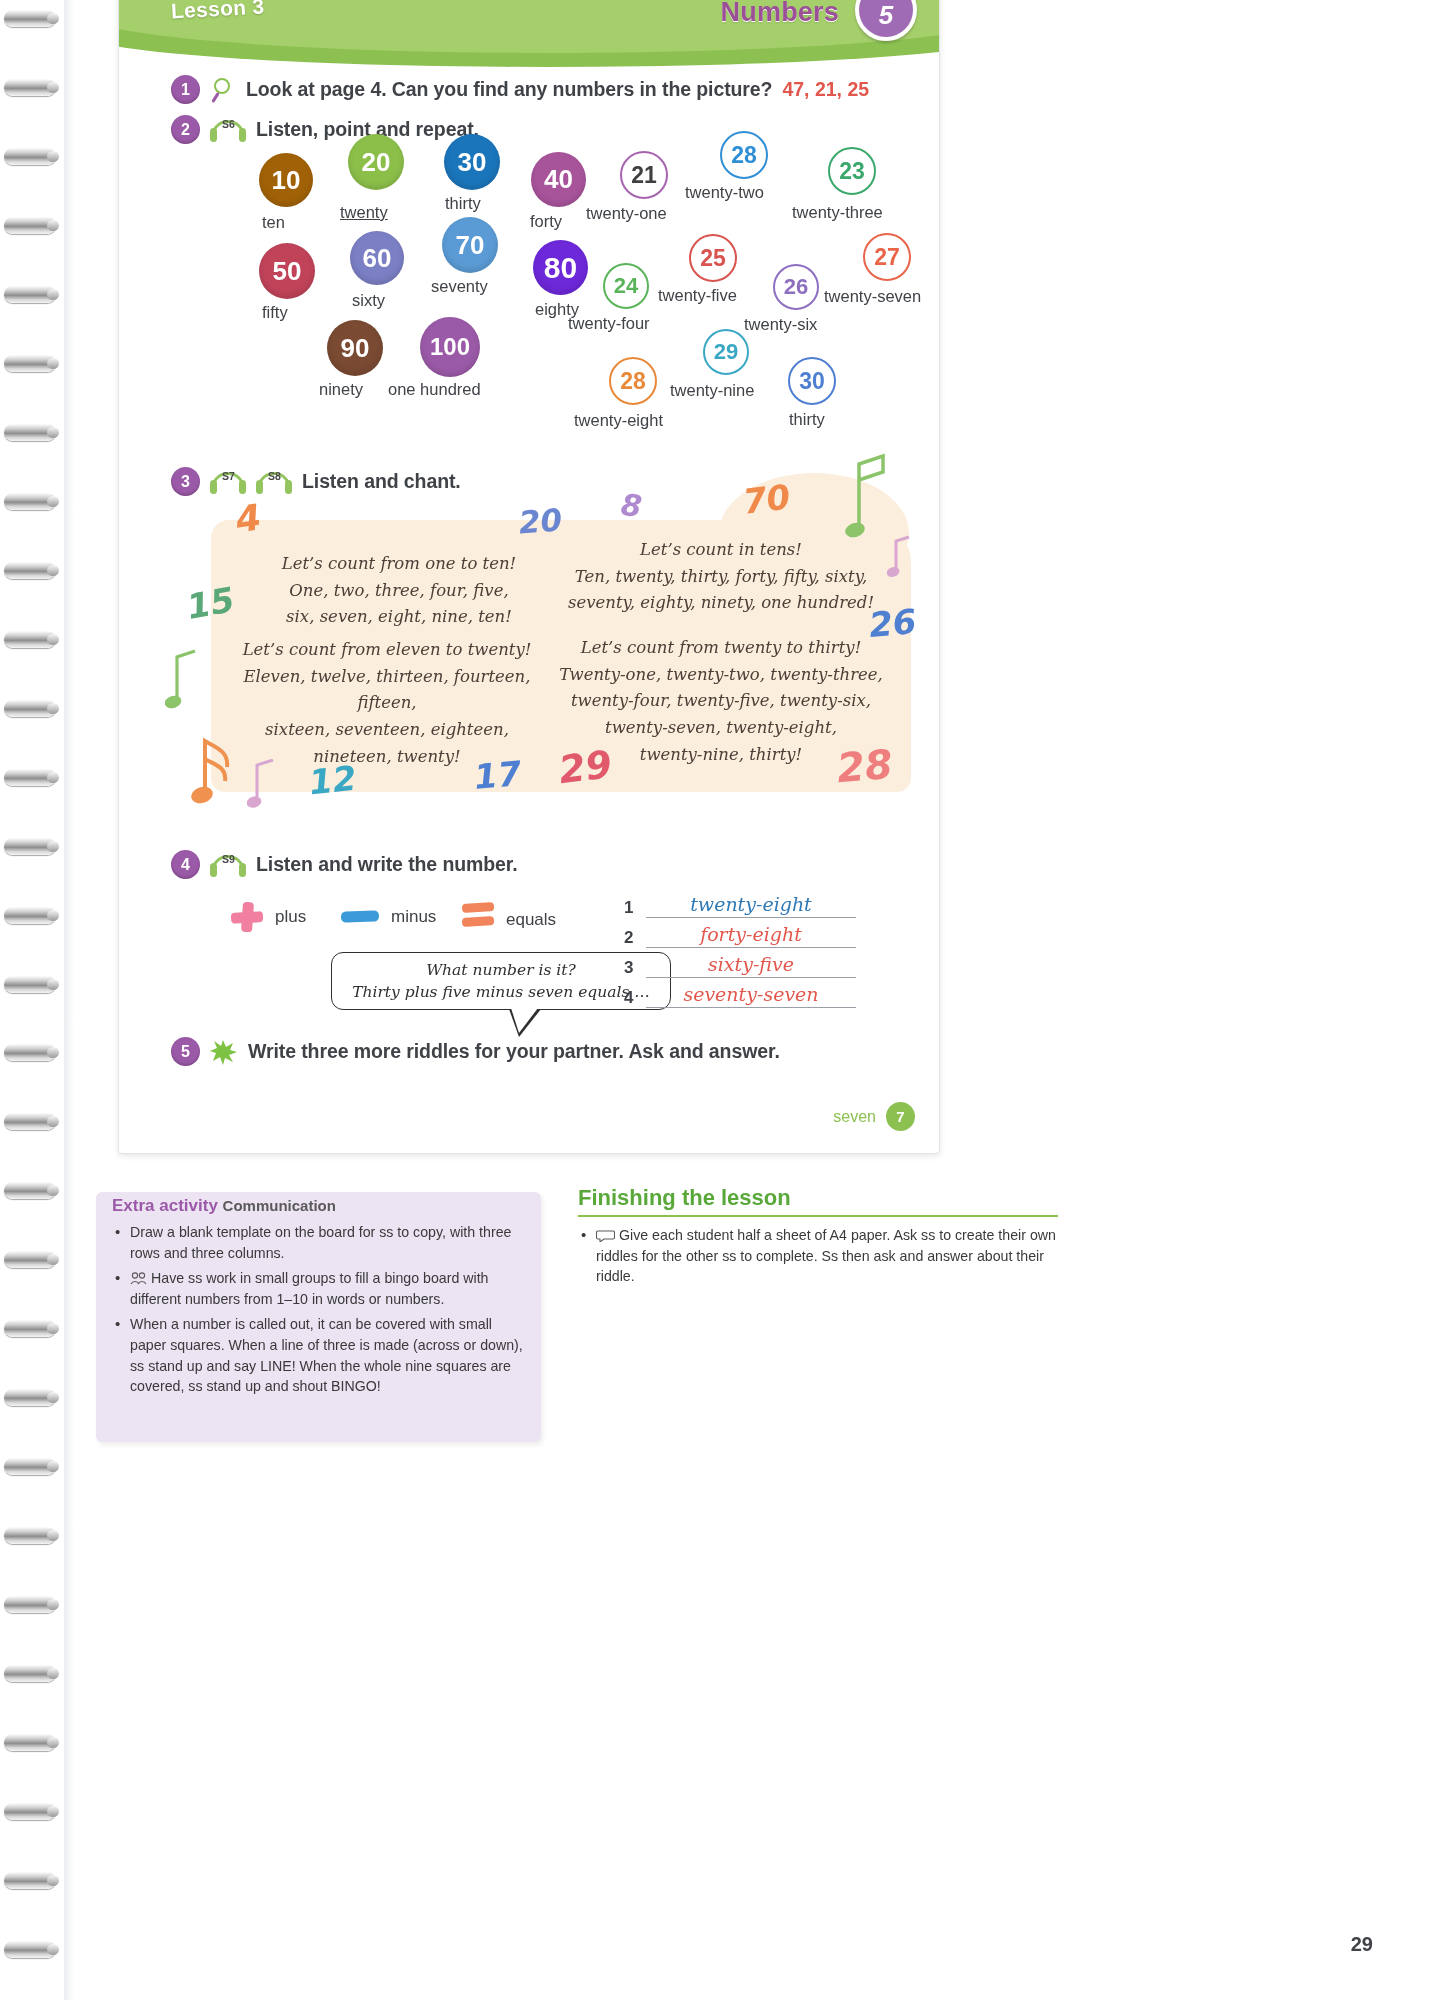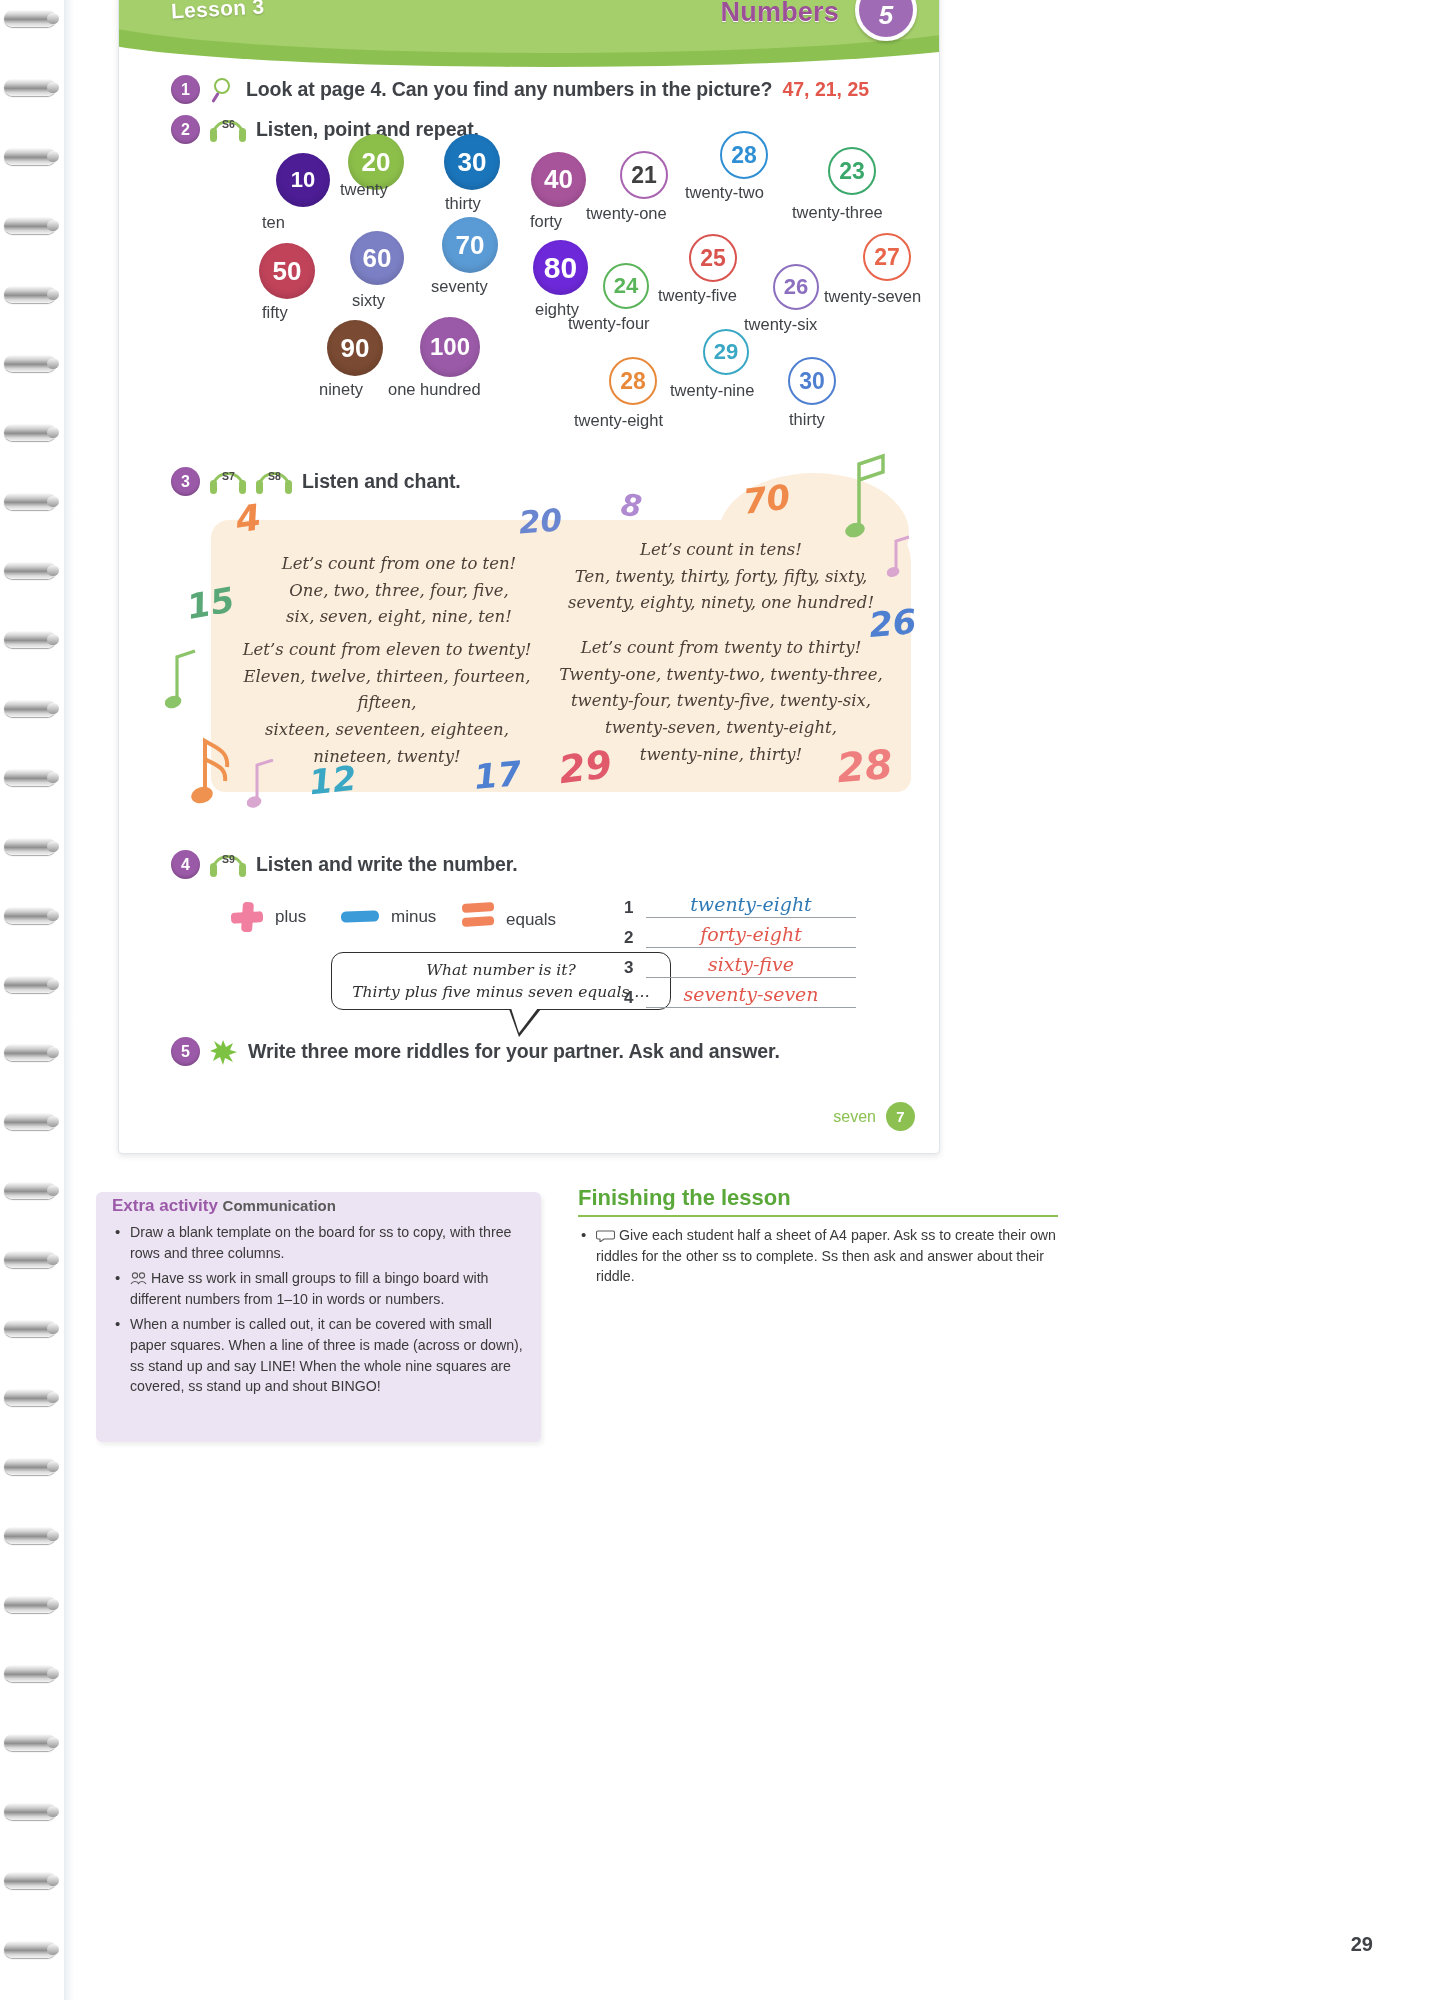--- a/index.html
+++ b/index.html
@@ -262,25 +262,25 @@
     <span class="headphone">
       <span class="band"></span>
         <span class="cupL"></span>
         <span class="cupR"></span>
       <span class="track">S6</span>
     </span>
     <span class="ex-text">Listen, point and repeat.</span>
   </div>
 
   <div>
-    <div class="bubble" style="left:157px; top:158px; width:54px; height:54px; font-size:22px; background:#4c1d95;">10</div>
+    <div class="bubble" style="left:140px; top:158px; width:54px; height:54px; font-size:26px; background:#a16207;">10</div>
     <div class="word" style="left:143px; top:218px;">ten</div>
 
     <div class="bubble" style="left:229px; top:139px; width:56px; height:56px; font-size:26px; background:#8cbf4a;">20</div>
-    <div class="word" style="left:221px; top:185px;">twenty</div>
+    <div class="word" style="left:221px; top:208px;text-decoration:underline;">twenty</div>
 
     <div class="bubble" style="left:325px; top:139px; width:56px; height:56px; font-size:26px; background:#1b75bb;">30</div>
     <div class="word" style="left:326px; top:199px;">thirty</div>
 
     <div class="bubble" style="left:412px; top:157px; width:55px; height:55px; font-size:26px; background:#a8549b;">40</div>
     <div class="word" style="left:411px; top:217px;">forty</div>
 
     <div class="bubble" style="left:140px; top:248px; width:56px; height:56px; font-size:26px; background:#c0435a;">50</div>
     <div class="word" style="left:143px; top:308px;text-align:right;">fifty</div>
 

